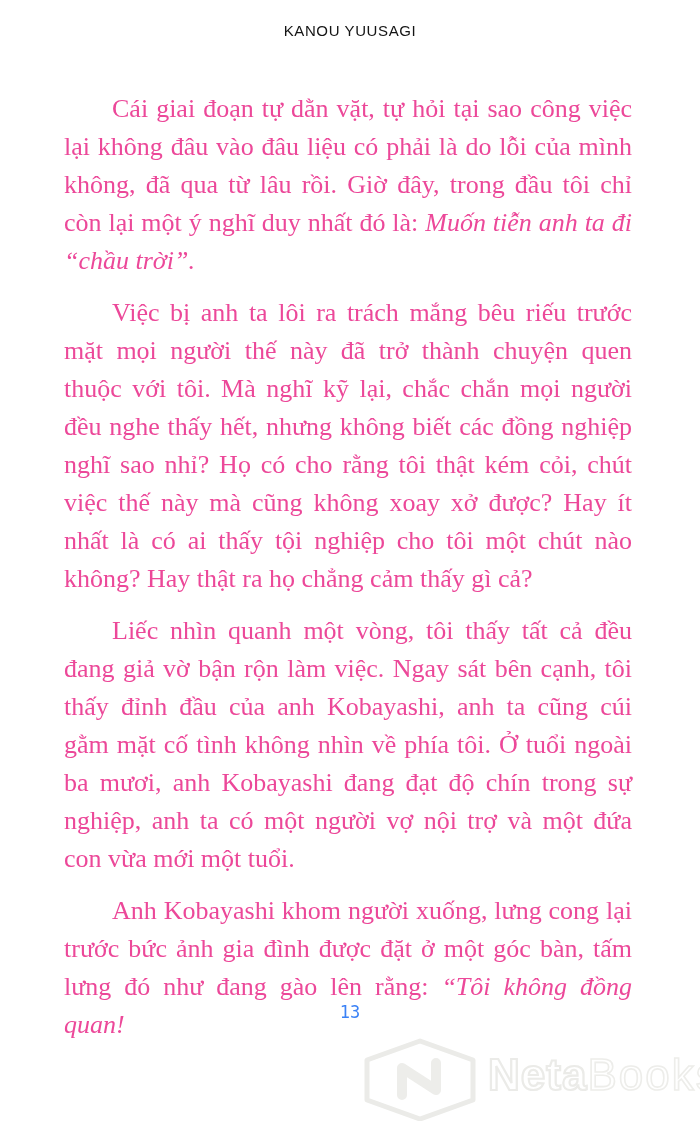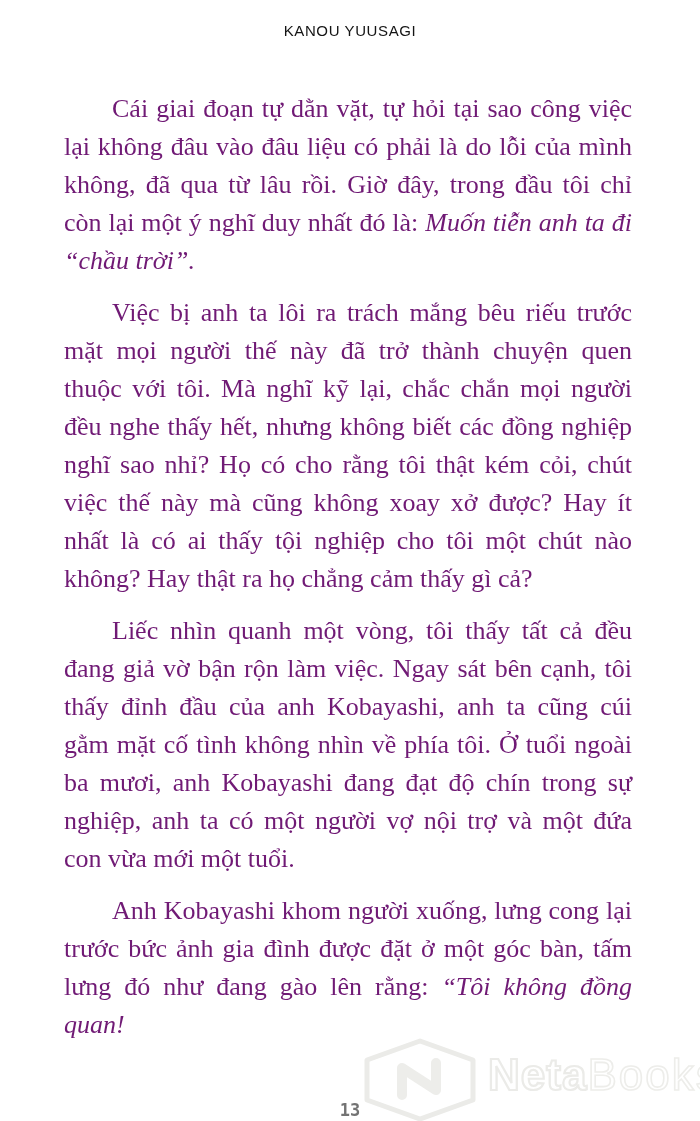--- a/index.html
+++ b/index.html
@@ -28,39 +28,39 @@
     color: #141414;
   }
   .body-text {
     position: absolute;
     top: 90px;
     left: 64px;
     width: 568px;
     font-size: 26px;
     line-height: 38px;
     text-align: justify;
-    color: #701a75;
+    color: #ec4899;
   }
   .body-text p {
     margin: 0 0 14px 0;
     text-indent: 48px;
   }
   .body-text em {
     font-style: italic;
   }
   .page-number {
     position: absolute;
-    top: 1100px;
+    top: 1002px;
     left: 0;
     width: 700px;
     text-align: center;
     font-family: "DejaVu Sans Mono", "Liberation Sans", monospace;
-    font-weight: 700;
+    font-weight: 400;
     font-size: 17px;
-    color: #737373;
+    color: #3b82f6;
   }
   .watermark {
     position: absolute;
     top: 1038px;
     left: 362px;
     display: flex;
     align-items: center;
     pointer-events: none;
   }
   .wm-logo {

